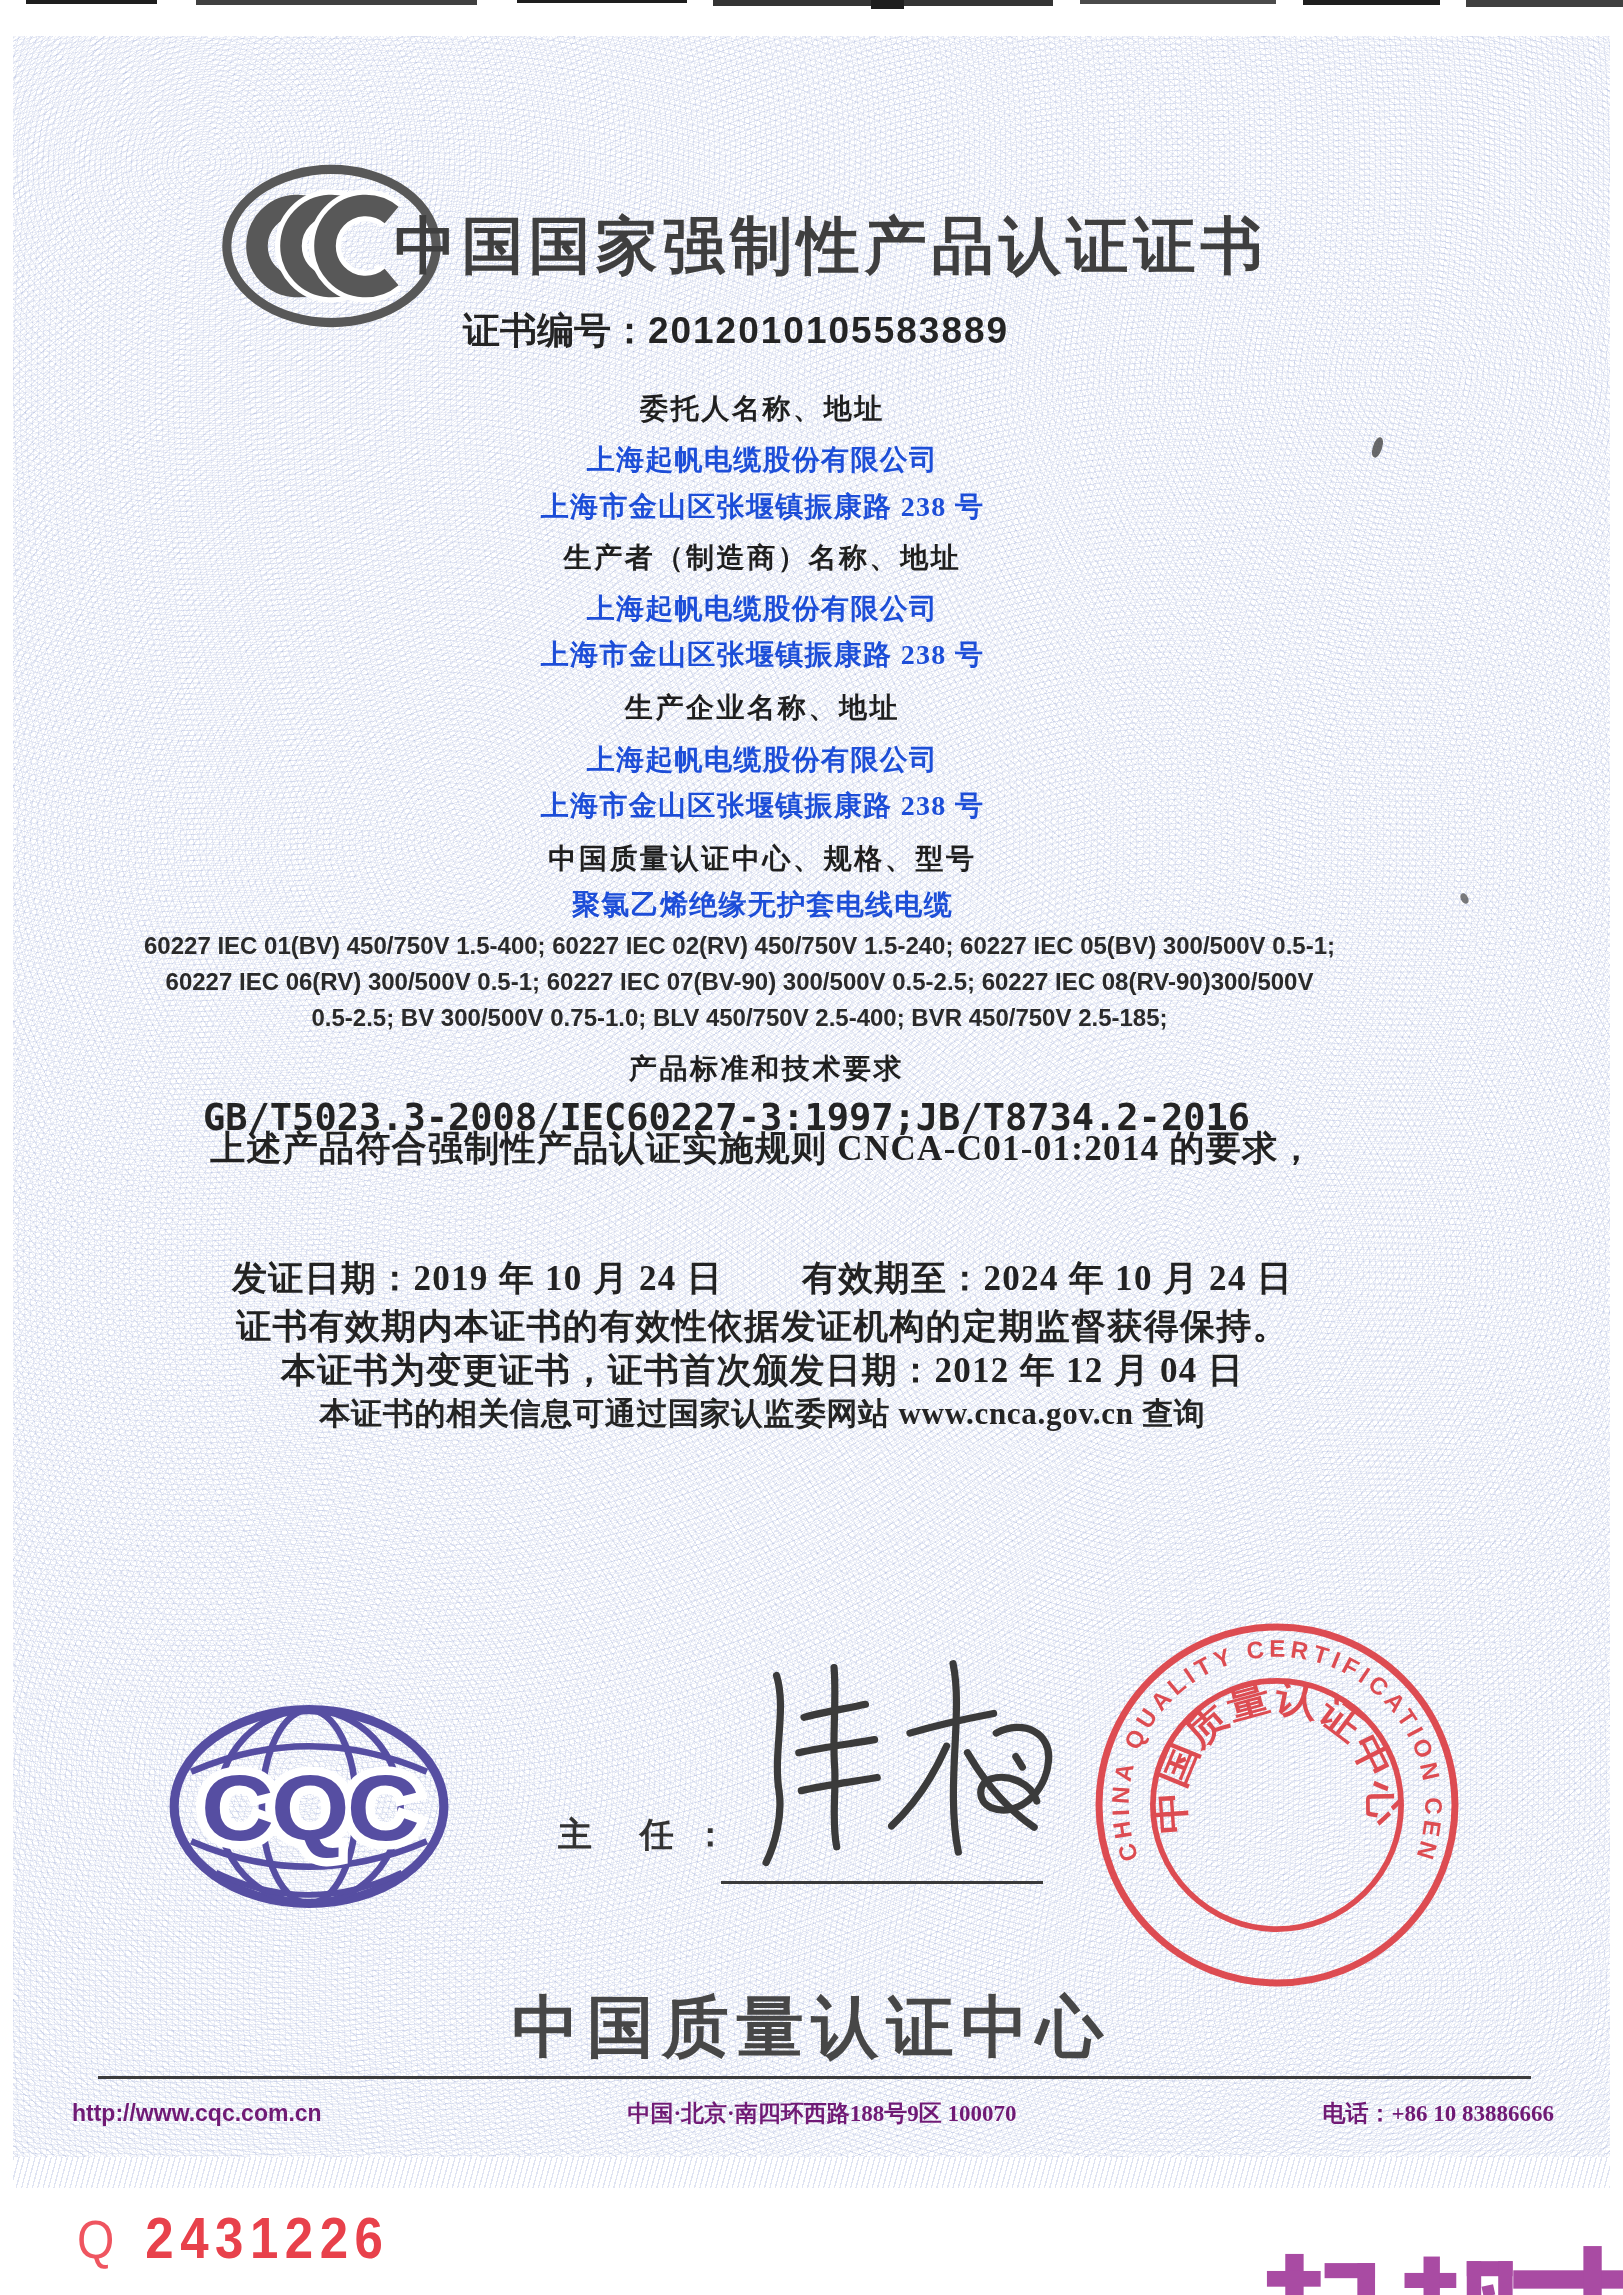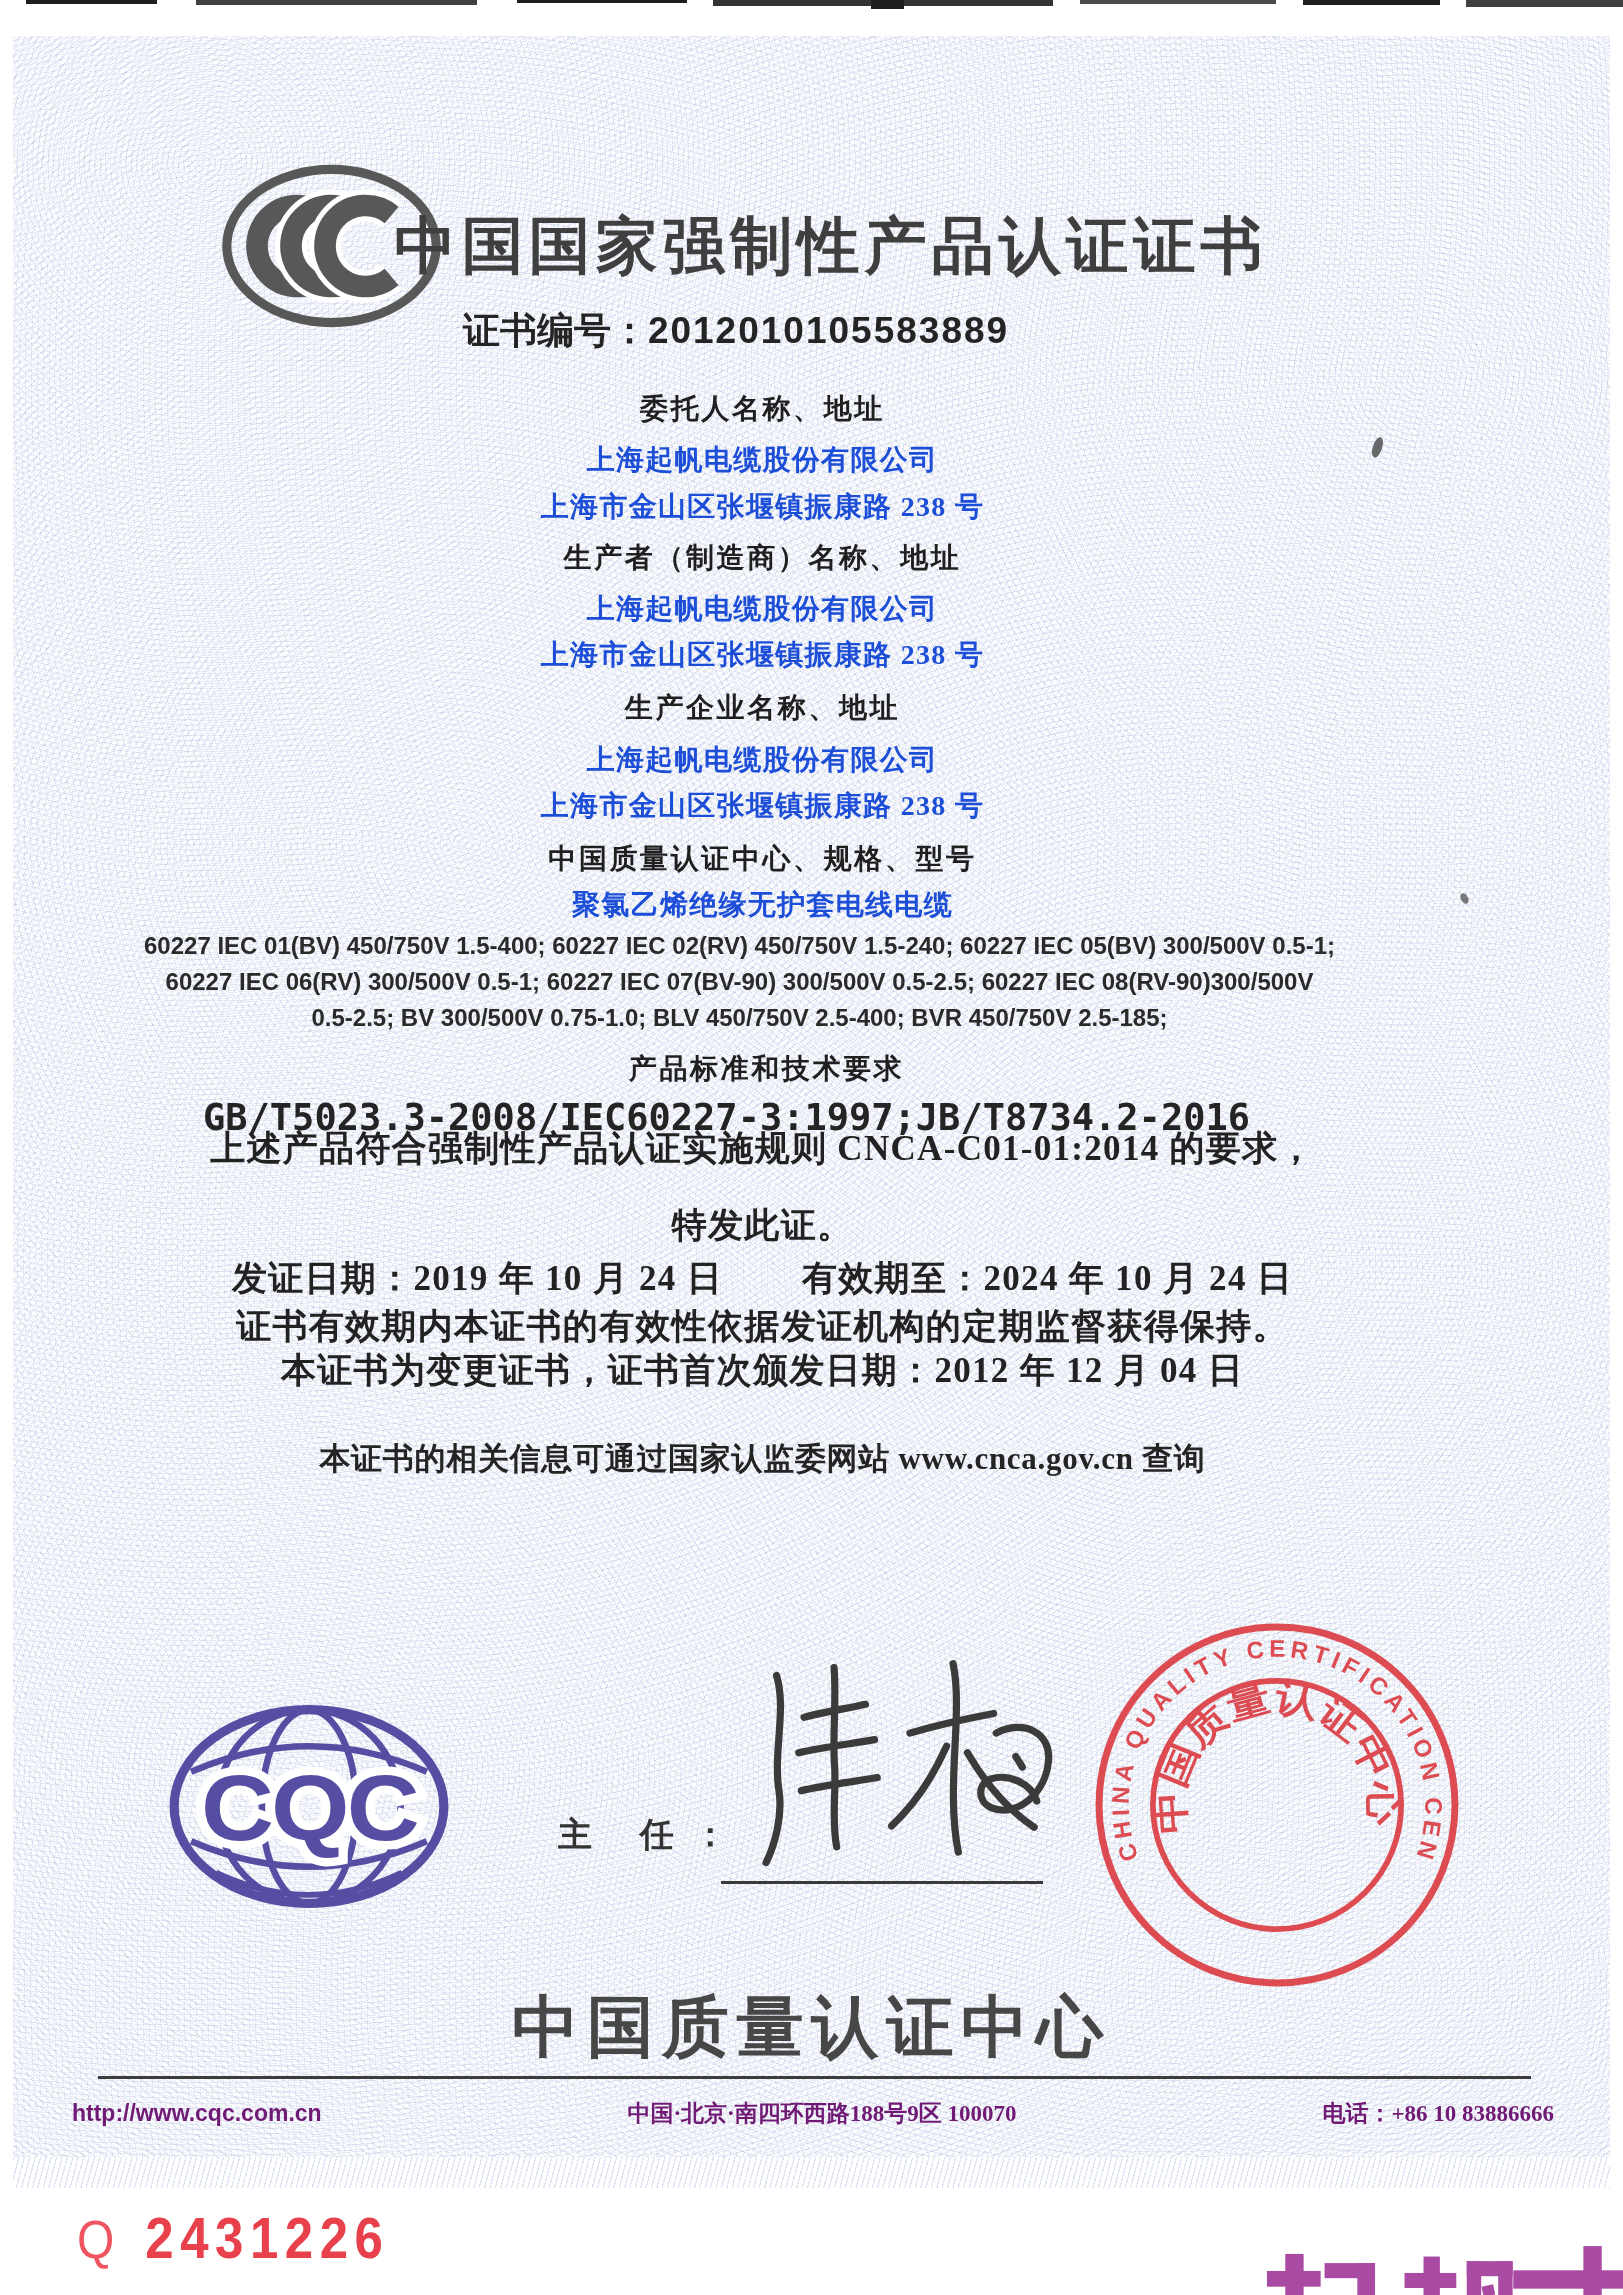--- a/index.html
+++ b/index.html
@@ -112,30 +112,29 @@
   <div class="line t" style="top:886px;">聚氯乙烯绝缘无护套电线电缆</div>
 
   <div class="line s" style="top:932px;right:144px;">60227 IEC 01(BV) 450/750V 1.5-400; 60227 IEC 02(RV) 450/750V 1.5-240; 60227 IEC 05(BV) 300/500V 0.5-1;</div>
   <div class="line s" style="top:968px;right:144px;">60227 IEC 06(RV) 300/500V 0.5-1; 60227 IEC 07(BV-90) 300/500V 0.5-2.5; 60227 IEC 08(RV-90)300/500V</div>
   <div class="line s" style="top:1004px;right:144px;">0.5-2.5; BV 300/500V 0.75-1.0; BLV 450/750V 2.5-400; BVR 450/750V 2.5-185;</div>
 
   <div class="line h" style="top:1050px;margin-left:8px;">产品标准和技术要求</div>
   <div class="line gb" style="top:1096px;right:170px;">GB/T5023.3-2008/IEC60227-3:1997;JB/T8734.2-2016</div>
 
   <div class="line st" style="top:1125px;">上述产品符合强制性产品认证实施规则 CNCA-C01-01:2014 的要求，</div>
-  <div class="line st" style="top:1202px;">特发此证。</div>
 
   <div class="dates">
     <span>发证日期：2019 年 10 月 24 日</span>
     <span>有效期至：2024 年 10 月 24 日</span>
   </div>
 
   <div class="line st" style="top:1303px;">证书有效期内本证书的有效性依据发证机构的定期监督获得保持。</div>
   <div class="line st" style="top:1347px;">本证书为变更证书，证书首次颁发日期：2012 年 12 月 04 日</div>
-  <div class="line info" style="top:1438px;">本证书的相关信息可通过国家认监委网站 www.cnca.gov.cn 查询</div>
+  <div class="line info" style="top:1393px;">本证书的相关信息可通过国家认监委网站 www.cnca.gov.cn 查询</div>
 
   <svg style="left:165px;top:1701px;" width="288" height="211" viewBox="0 0 440 322">
     <g fill="none" stroke="#564ea2">
       <ellipse cx="220" cy="161" rx="206" ry="148" stroke-width="14"></ellipse>
       <ellipse cx="220" cy="161" rx="140" ry="148" stroke-width="10"></ellipse>
       <ellipse cx="220" cy="161" rx="72" ry="148" stroke-width="10"></ellipse>
       <path d="M 40,108 Q 220,30 400,108" stroke-width="10"></path>
       <path d="M 40,214 Q 220,292 400,214" stroke-width="10"></path>
       <path d="M 78,262 Q 220,330 362,262" stroke-width="9"></path>
     </g>

